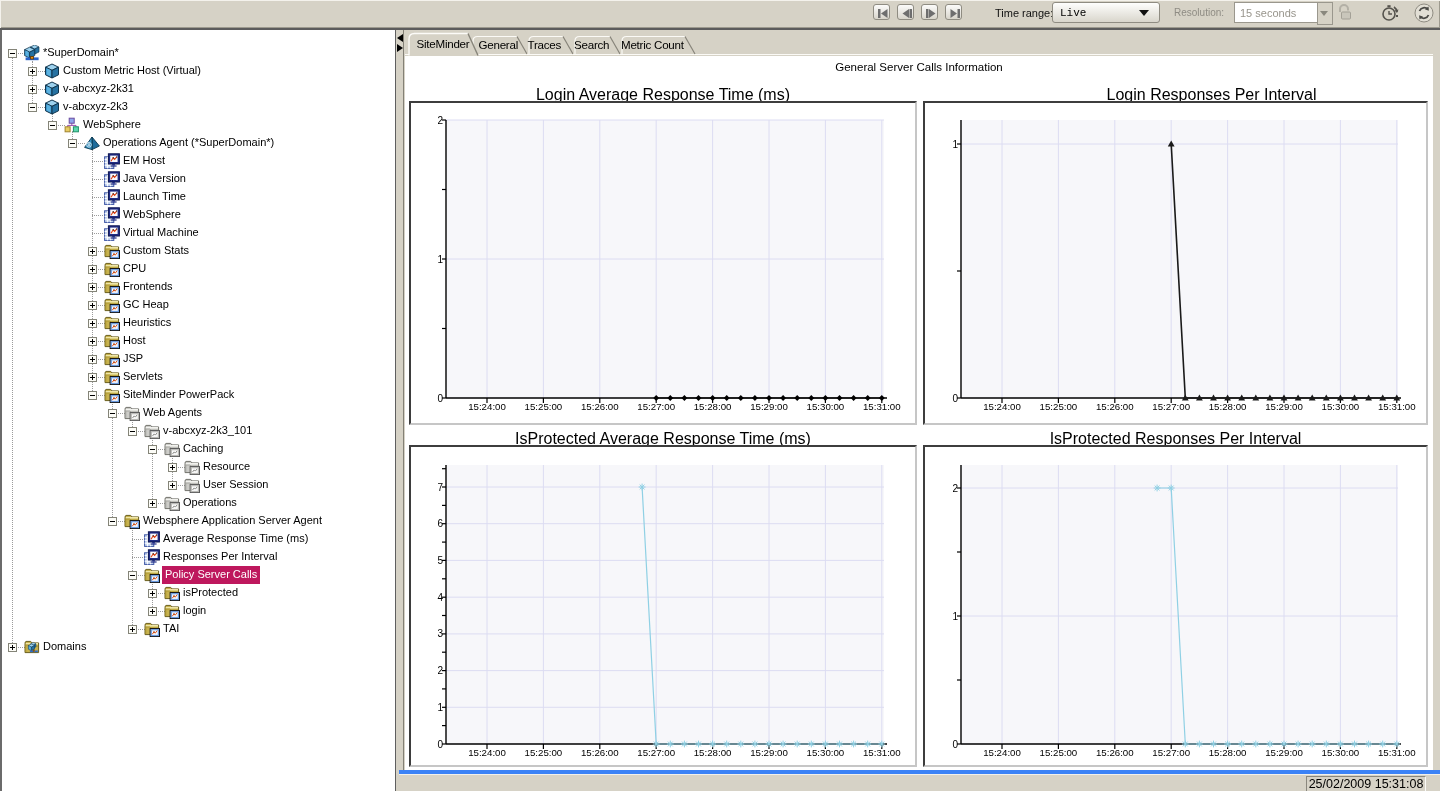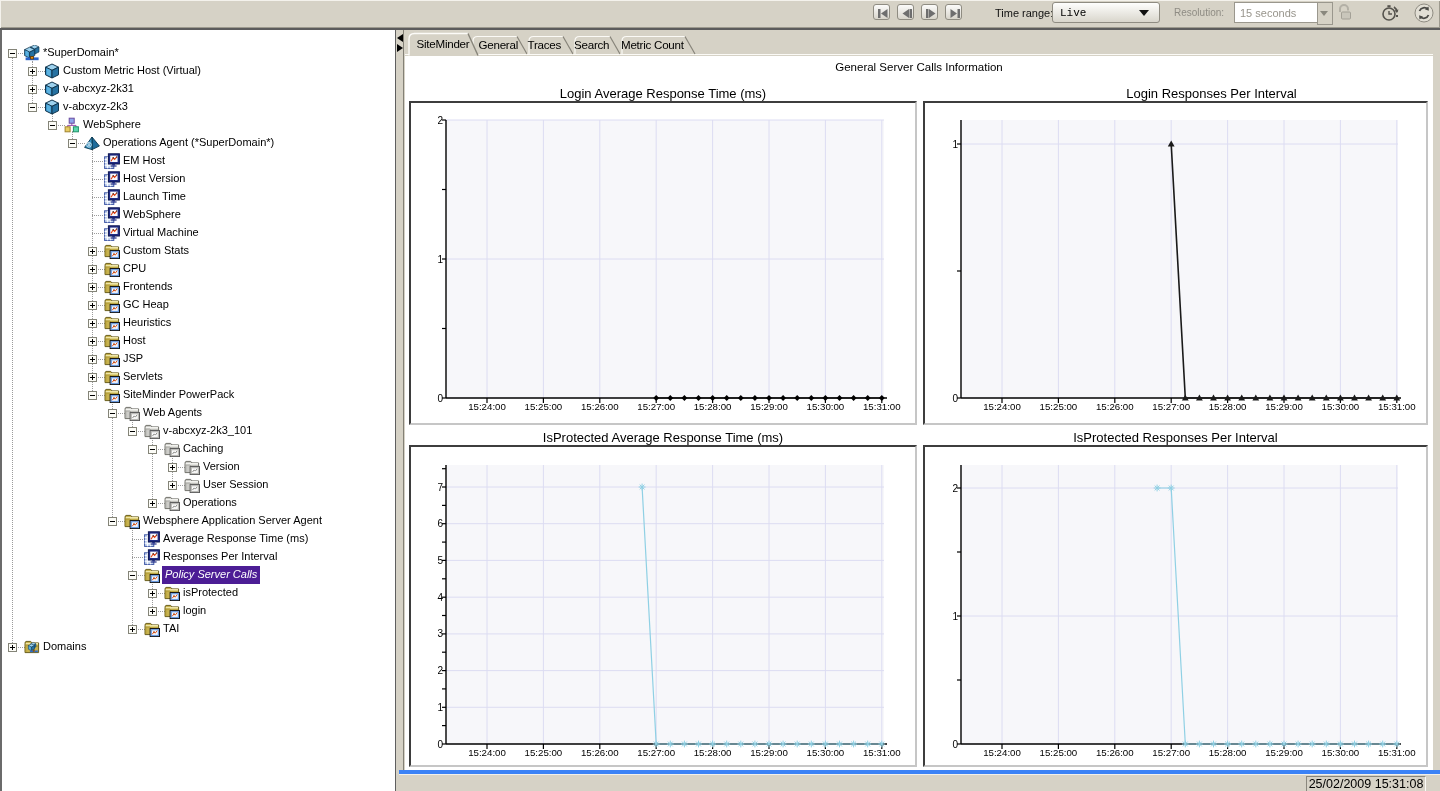--- a/index.html
+++ b/index.html
@@ -41,25 +41,25 @@
              box-shadow:inset 0 1px 0 #f2f0ea;}
   #datebox{position:absolute;left:907px;top:2px;width:118px;height:17px;background:#d6d2c6;
            border-top:1px solid #8a877d;border-left:1px solid #8a877d;
            border-bottom:1px solid #fbfaf7;border-right:1px solid #fbfaf7;
            font-size:12.5px;color:#000;text-align:center;line-height:15px;}
   
   .chartbox{position:absolute;background:#fff;
             border-top:2px solid #3d3d3d;border-left:2px solid #3d3d3d;
             border-bottom:2px solid #c6c6c6;border-right:2px solid #c6c6c6;
             box-sizing:border-box;}
-  .ctitle{position:absolute;font-size:13px;color:#000;text-align:center;width:508px;}
+  .ctitle{position:absolute;font-size:16px;color:#000;text-align:center;width:508px;}
   
   .trow{position:absolute;height:18px;font-size:11px;color:#000;white-space:nowrap;}
   .trow .lbl{position:absolute;top:2px;}
-  .trow.selrow{background:#4c1d95;font-style:italic;}
+  .trow.selrow{background:#be185d;}
   .trow.selrow span{color:#fff;}
   .vline{position:absolute;width:1px;border-left:1px dotted #9b9b9b;}
   .hline{position:absolute;height:1px;border-top:1px dotted #9b9b9b;}
   .ebox{position:absolute;width:9px;height:9px;background:#fcfcf7;border:1px solid #848478;
         box-sizing:border-box;}
   .ebox i{position:absolute;left:1px;top:3px;width:5px;height:1px;background:#000;}
   .ebox.plus u{position:absolute;left:3px;top:1px;width:1px;height:5px;background:#000;}
   .icon{position:absolute;width:16px;height:16px;}
 </style>
 </head>
@@ -333,21 +333,21 @@
       <use href="#i-metric"></use>
     </svg>
 <div class="trow" style="left:121px;top:110px">
       <span class="lbl">EM Host</span>
     </div>
 <div class="hline" style="left:90px;top:137px;width:13px"></div>
 <svg class="icon" style="left:102px;top:129px" width="16" height="16">
       <use href="#i-metric"></use>
     </svg>
 <div class="trow" style="left:121px;top:128px">
-      <span class="lbl">Host Version</span>
+      <span class="lbl">Java Version</span>
     </div>
 <div class="hline" style="left:90px;top:155px;width:13px"></div>
 <svg class="icon" style="left:102px;top:147px" width="16" height="16">
       <use href="#i-metric"></use>
     </svg>
 <div class="trow" style="left:121px;top:146px">
       <span class="lbl">Launch Time</span>
     </div>
 <div class="hline" style="left:90px;top:173px;width:13px"></div>
 <svg class="icon" style="left:102px;top:165px" width="16" height="16">
@@ -493,21 +493,21 @@
     </div>
 <div class="hline" style="left:170px;top:425px;width:13px"></div>
 <svg class="icon" style="left:182px;top:417px" width="16" height="16">
       <use href="#i-foldgrey"></use>
     </svg>
 <div class="ebox plus" style="left:166px;top:421px">
       <i></i>
       <u></u>
     </div>
 <div class="trow" style="left:201px;top:416px">
-      <span class="lbl">Version</span>
+      <span class="lbl">Resource</span>
     </div>
 <div class="hline" style="left:170px;top:443px;width:13px"></div>
 <svg class="icon" style="left:182px;top:435px" width="16" height="16">
       <use href="#i-foldgrey"></use>
     </svg>
 <div class="ebox plus" style="left:166px;top:439px">
       <i></i>
       <u></u>
     </div>
 <div class="trow" style="left:201px;top:434px">

